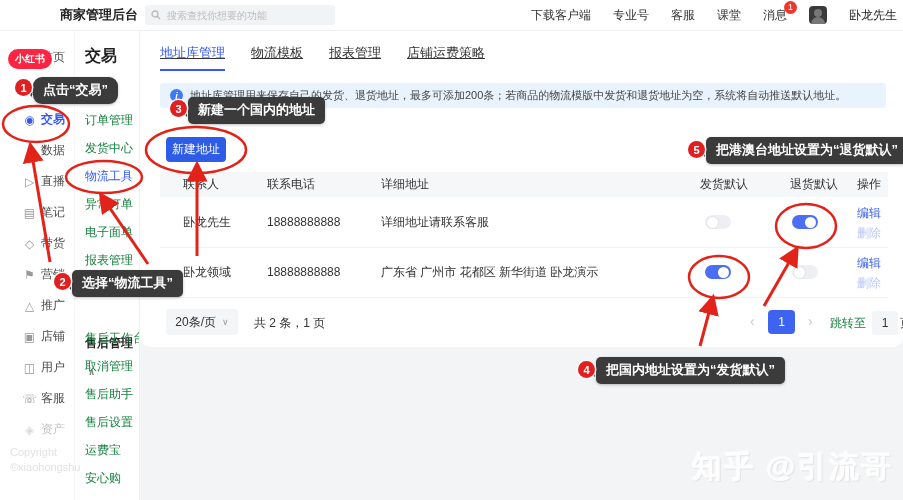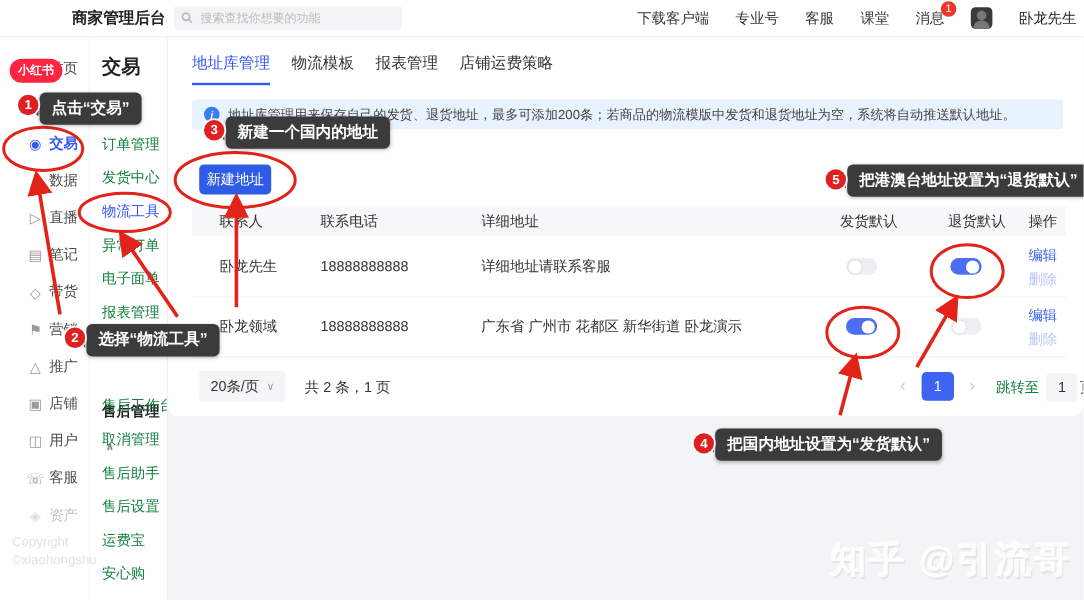--- a/index.html
+++ b/index.html
@@ -44,36 +44,36 @@
   .s2-list{position:absolute;left:9px;top:76px;}
   .s2-item{height:28px;line-height:28px;font-size:12px;color:#15803d;cursor:pointer;white-space:nowrap;}
   .s2-item.active{color:#3358f4;}
   .s2-group-title{position:absolute;left:9px;top:263px;height:28px;line-height:28px;font-size:12px;font-weight:bold;color:#222;cursor:pointer;margin-top:36px;}
   .s2-group-title .caret{font-size:9px;color:#888;margin-left:3px;}
   .s2-group{position:absolute;left:9px;top:294px;}
 
   
   .main{position:absolute;left:140px;top:30px;width:763px;height:470px;background:#f3f4f6;z-index:2;}
   .card{position:absolute;left:0;top:0;width:763px;height:317px;background:#fff;border-radius:0 0 10px 10px;overflow:hidden;}
-  .tabs{position:absolute;left:20px;top:14px;display:flex;gap:18px;font-size:13px;color:#333;}
+  .tabs{position:absolute;left:20px;top:14px;display:flex;gap:26px;font-size:13px;color:#333;text-decoration:underline;}
   .tab{padding-bottom:7px;cursor:pointer;white-space:nowrap;}
   .tab.active{color:#3358f4;border-bottom:2px solid #3358f4;}
   .banner{position:absolute;left:20px;top:53px;width:726px;height:25px;background:#e9f3fe;border-radius:3px;
           display:flex;align-items:center;padding:0 10px;box-sizing:border-box;font-size:11px;color:#444;}
   .info-ic{flex:0 0 auto;width:13px;height:13px;border-radius:50%;background:#3d7af5;color:#fff;font-size:9px;font-style:italic;
            display:flex;align-items:center;justify-content:center;margin-right:7px;font-weight:bold;}
   .btn-new{position:absolute;left:26px;top:107px;width:60px;height:25px;background:#2e5ce6;border:none;border-radius:4px;
            color:#fff;font-size:12px;cursor:pointer;font-family:inherit;}
   
   .thead{position:absolute;left:20px;top:142px;width:728px;height:25px;background:#f6f7f9;font-size:12px;color:#333;}
   .trow{position:absolute;left:20px;width:728px;height:50px;border-bottom:1px solid #f2f2f2;font-size:12px;color:#333;}
   .row1{top:167px;} .row2{top:217px;}
   .cell{position:absolute;top:0;height:100%;display:flex;align-items:center;white-space:nowrap;}
   .thead .cell{height:25px;}
-  .c1{left:23px;} .c2{left:107px;} .c3{left:221px;margin-left:20px;} .c4{left:540px;} .c5{left:630px;} .c6{left:697px;}
+  .c1{left:23px;} .c2{left:107px;} .c3{left:221px;} .c4{left:540px;} .c5{left:630px;} .c6{left:697px;}
   .toggle{width:26px;height:14px;border-radius:7px;position:relative;cursor:pointer;display:inline-block;}
   .toggle .knob{position:absolute;top:1.5px;width:11px;height:11px;border-radius:50%;background:#fff;}
   .toggle.on{background:#4c6ef5;} .toggle.on .knob{right:2px;}
   .toggle.off{background:#edeff2;} .toggle.off .knob{left:2px;box-shadow:0 0 2px rgba(0,0,0,.15);}
   .tg1{position:absolute;left:545px;top:18px;} .tg2{position:absolute;left:632px;top:18px;}
   .ops{position:absolute;left:697px;top:6px;line-height:20px;font-size:12px;}
   .op-edit{color:#3a62f0;cursor:pointer;} .op-del{color:#b9c6f8;cursor:pointer;}
   
   .pg-size{position:absolute;left:26px;top:279px;width:72px;height:26px;background:#f4f5f7;border-radius:3px;
            display:flex;align-items:center;justify-content:center;gap:6px;font-size:12px;color:#333;cursor:pointer;}
@@ -299,21 +299,21 @@
   <ellipse cx="719" cy="277" rx="30" ry="21" fill="none" stroke="#e2231a" stroke-width="2.5"></ellipse>
 
   <line x1="50" y1="262" x2="31" y2="149" stroke="#e2231a" stroke-width="3" marker-end="url(#ah)"></line>
   <line x1="148" y1="264" x2="103" y2="198" stroke="#e2231a" stroke-width="3" marker-end="url(#ah)"></line>
   <line x1="197" y1="256" x2="197" y2="168" stroke="#e2231a" stroke-width="3" marker-end="url(#ah)"></line>
   <line x1="700" y1="346" x2="712" y2="301" stroke="#e2231a" stroke-width="3" marker-end="url(#ah)"></line>
   <line x1="764" y1="306" x2="795" y2="252" stroke="#e2231a" stroke-width="3" marker-end="url(#ah)"></line>
 </svg>
 
 <div class="badge" style="left:15px;top:79px;">1</div>
-<div class="callout" style="left:33px;top:77px;">点击“交易”</div>
+<div class="callout" style="left:33px;top:77px;border-radius:9px;">点击“交易”</div>
 
 <div class="badge" style="left:54px;top:273px;">2</div>
 <div class="callout" style="left:72px;top:270px;">选择“物流工具”</div>
 
 <div class="badge" style="left:170px;top:100px;">3</div>
 <div class="callout" style="left:188px;top:97px;">新建一个国内的地址</div>
 
 <div class="badge" style="left:578px;top:361px;">4</div>
 <div class="callout" style="left:596px;top:357px;">把国内地址设置为“发货默认”</div>
 

